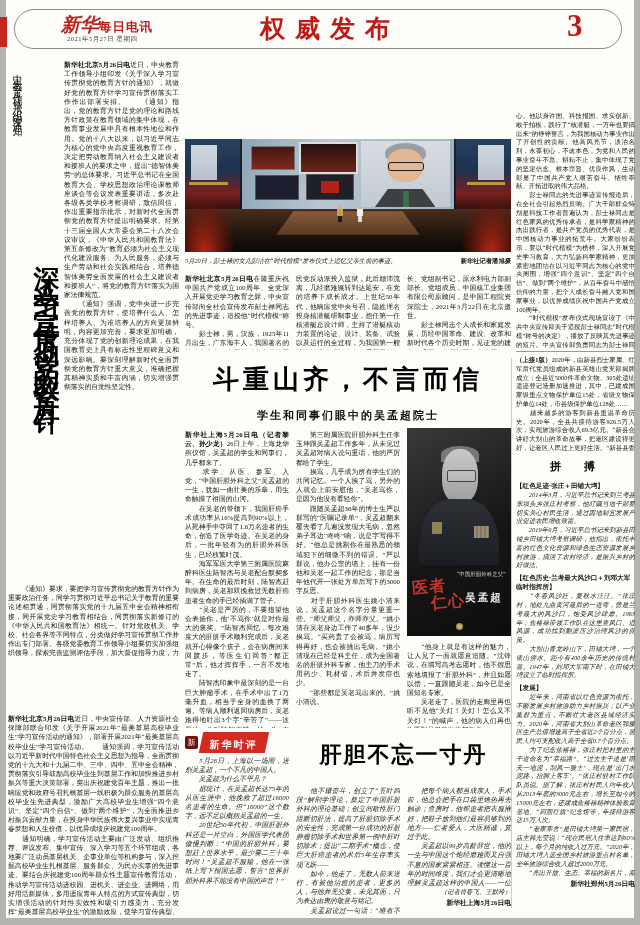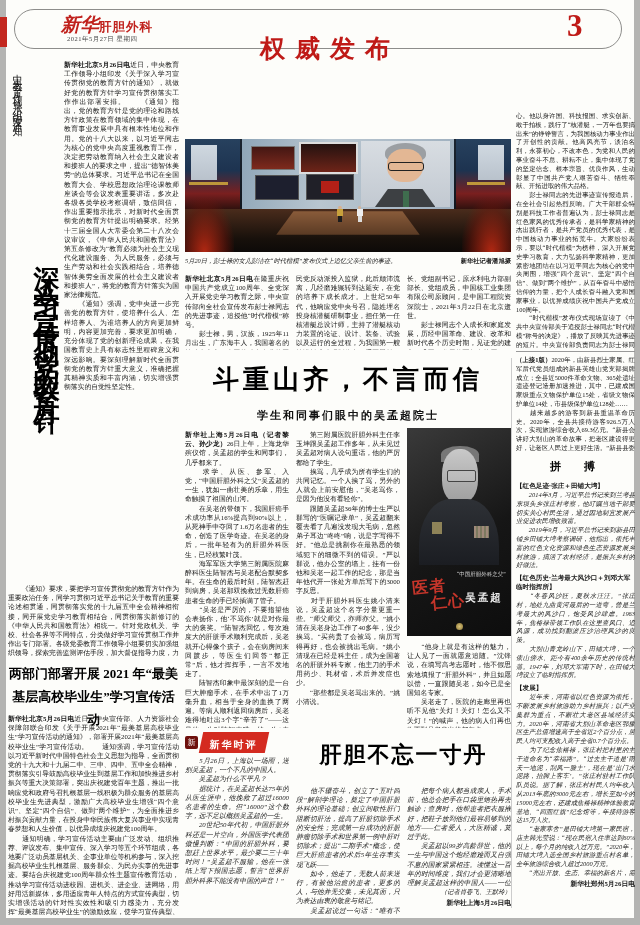--- a/index.html
+++ b/index.html
@@ -56,38 +56,34 @@
 <div class="page">
 
   <div class="abs edge" style="left:0;top:0;width:6px;height:925px;"></div>
   <div class="abs edge" style="left:634px;top:0;width:6px;height:925px;"></div>
   <div class="abs edge" style="left:0;top:918px;width:640px;height:7px;"></div>
   <div class="abs" style="left:0;top:17px;width:7px;height:30px;background:#c3281f;"></div>
 
   <div class="abs capsule" style="left:14px;top:9px;width:606px;height:38px;">
     <div class="abs" style="left:46px;top:2px;display:flex;align-items:baseline;">
       <span class="logo-big">新华</span>
-      <span class="logo-small">肝胆外科</span>
+      <span class="logo-small">每日电讯</span>
     </div>
     <div class="abs" style="left:52px;top:25px;font-size:6.5px;color:#444;letter-spacing:.5px;">2021年5月27日 星期四</div>
-    <div class="abs banner" style="left:165px;top:2px;width:300px;font-size:25px;margin-top:20px;">权威发布</div>
+    <div class="abs banner" style="left:165px;top:2px;width:300px;font-size:25px;">权威发布</div>
     <div class="abs pagenum" style="left:552px;top:-2px;">3</div>
   </div>
 
   <div class="abs vtext" style="left:10px;top:66px;height:210px;font-size:10px;letter-spacing:4px;color:#111;">中央教育工作领导小组印发通知</div>
   <div class="abs vtext hl center" style="left:26px;top:62px;height:520px;width:38px;font-size:26px;letter-spacing:11px;">深入学习宣传贯彻党的教育方针</div>
 
   <div class="abs bt" style="left:64px;top:60px;width:115px;height:520px;"><b>新华社北京5月26日电</b><span>近日，中央教育工作领导小组印发《关于深入学习宣传贯彻党的教育方针的通知》，就做好党的教育方针学习宣传贯彻落实工作作出部署安排。</span><span>　　《通知》指出，党的教育方针是党的理论和路线方针政策在教育领域的集中体现，在教育事业发展中具有根本性地位和作用。党的十八大以来，以习近平同志为核心的党中央高度重视教育工作，决定把劳动教育纳入社会主义建设者和接班人的要求之中，提出“德智体美劳”的总体要求。习近平总书记在全国教育大会、学校思想政治理论课教师座谈会等会议发表重要讲话，多次赴各级各类学校考察调研，致信回信，作出重要指示批示，对新时代全面贯彻党的教育方针提出明确要求。经第十三届全国人大常委会第二十八次会议审议，《中华人民共和国教育法》第五条修改为“教育必须为社会主义现代化建设服务、为人民服务，必须与生产劳动和社会实践相结合，培养德智体美劳全面发展的社会主义建设者和接班人”，将党的教育方针落实为国家法律规范。
 　　《通知》强调，党中央进一步完善党的教育方针，使培养什么人、怎样培养人、为谁培养人的方向更加鲜明，内容更加完善，要求更加明确，充分体现了党的创新理论成果，在我国教育史上具有标志性里程碑意义和深远影响。要深刻理解新时代全面贯彻党的教育方针重大意义，准确把握其精神实质和丰富内涵，切实增强贯彻落实的自觉性坚定性。</span></div>
   <div class="abs bt" style="left:8px;top:584px;width:171px;height:72px;">　　《通知》要求，要把学习宣传贯彻党的教育方针作为重要政治任务，同学习贯彻习近平总书记关于教育的重要论述相贯通，同贯彻落实党的十九届五中全会精神相衔接，同开展党史学习教育相结合，同贯彻落实新修订的《中华人民共和国教育法》相统一。针对党政机关、学校、社会各界等不同特点，分类做好学习宣传贯彻工作并作出专门部署。各级党委教育工作领导小组要切实加强组织领导，探索完善监测评估手段，加大督促指导力度，力戒形式主义官僚主义，确保党的教育方针和党中央教育决策部署不折不扣贯彻落实。</div>
 
-  <div class="abs hl center" style="left:8px;top:662px;width:171px;font-size:13px;line-height:23px;">
-    <div>两部门部署开展 2021 年“最美</div>
-    <div>基层高校毕业生”学习宣传活动</div>
-  </div>
   <div class="abs bt" style="left:8px;top:714px;width:171px;height:202px;"><b>新华社北京5月26日电</b><span>近日，中央宣传部、人力资源社会保障部联合印发《关于开展2021年“最美基层高校毕业生”学习宣传活动的通知》，部署开展2021年“最美基层高校毕业生”学习宣传活动。</span><span>　　通知强调，学习宣传活动以习近平新时代中国特色社会主义思想为指导，全面贯彻党的十九大和十九届二中、三中、四中、五中全会精神，贯彻落实引导鼓励高校毕业生到基层工作和加快推进乡村振兴等重大决策部署，突出庆祝建党百年主题，推出一批响应党和政府号召扎根基层一线积极为群众服务的基层高校毕业生先进典型，激励广大高校毕业生增强“四个意识”、坚定“四个自信”、做到“两个维护”，为全面推进乡村振兴贡献力量，在投身中华民族伟大复兴事业中实现青春梦想和人生价值，以优异成绩庆祝建党100周年。
 　　通知明确，学习宣传活动主要由广泛发动、组织推荐、评议发布、集中宣传、深入学习等五个环节组成，各地要广泛动员基层机关、企事业单位等机构参与，深入挖掘高校毕业生扎根基层、服务群众、为民办实事的先进事迹。要结合庆祝建党100周年群众性主题宣传教育活动，推动学习宣传活动进校园、进机关、进企业、进网络，用好用活新媒体，多用适应青年人特点的方式宣传典型，切实增强活动的针对性实效性和吸引力感染力，充分发挥“最美基层高校毕业生”的激励效应，使学习宣传典型、争当先进蔚然成风。</span></div>
 
 
   <div class="abs photo" style="left:185px;top:139px;width:326px;height:113px;">
     <div class="abs panel" style="left:0;top:0;width:17%;height:62%;">
       <div class="abs mini" style="left:10%;top:8%;width:48%;height:50%;"></div>
       <div class="abs" style="left:8%;top:62%;width:70%;height:3px;background:#d9b23c;opacity:.8;"></div>
     </div>
     <div class="abs panel" style="left:83%;top:0;width:17%;height:62%;">

